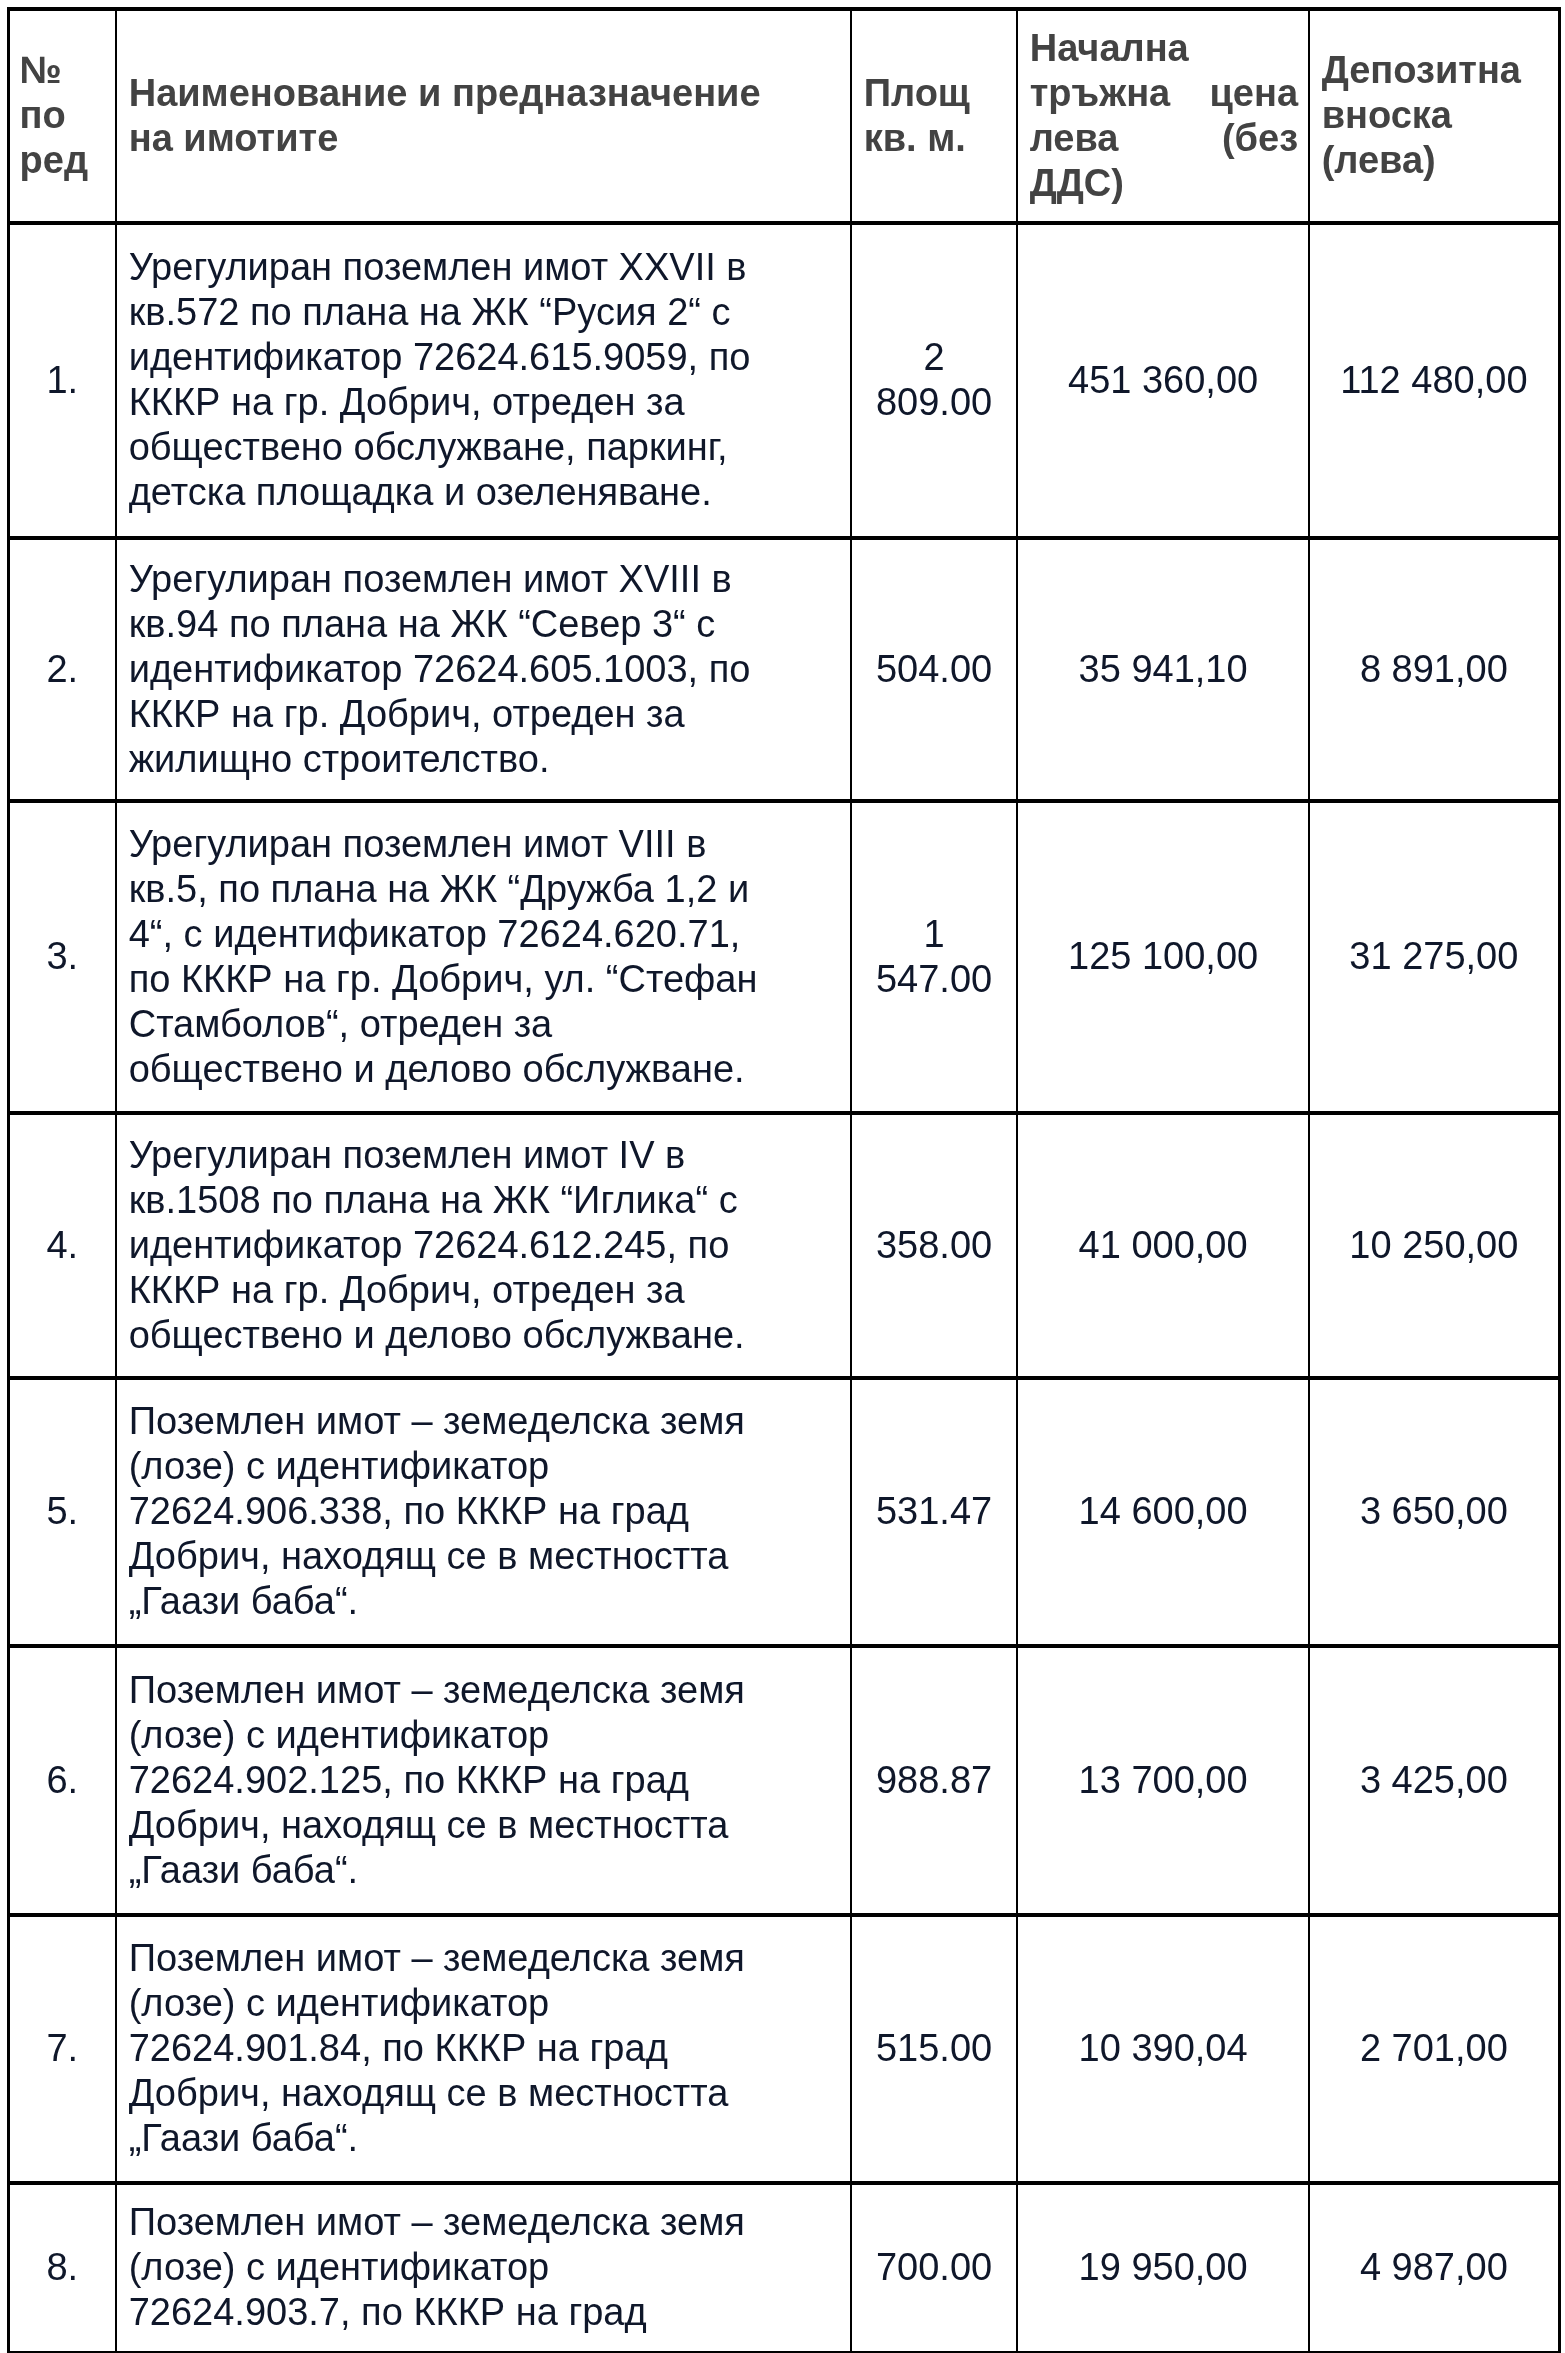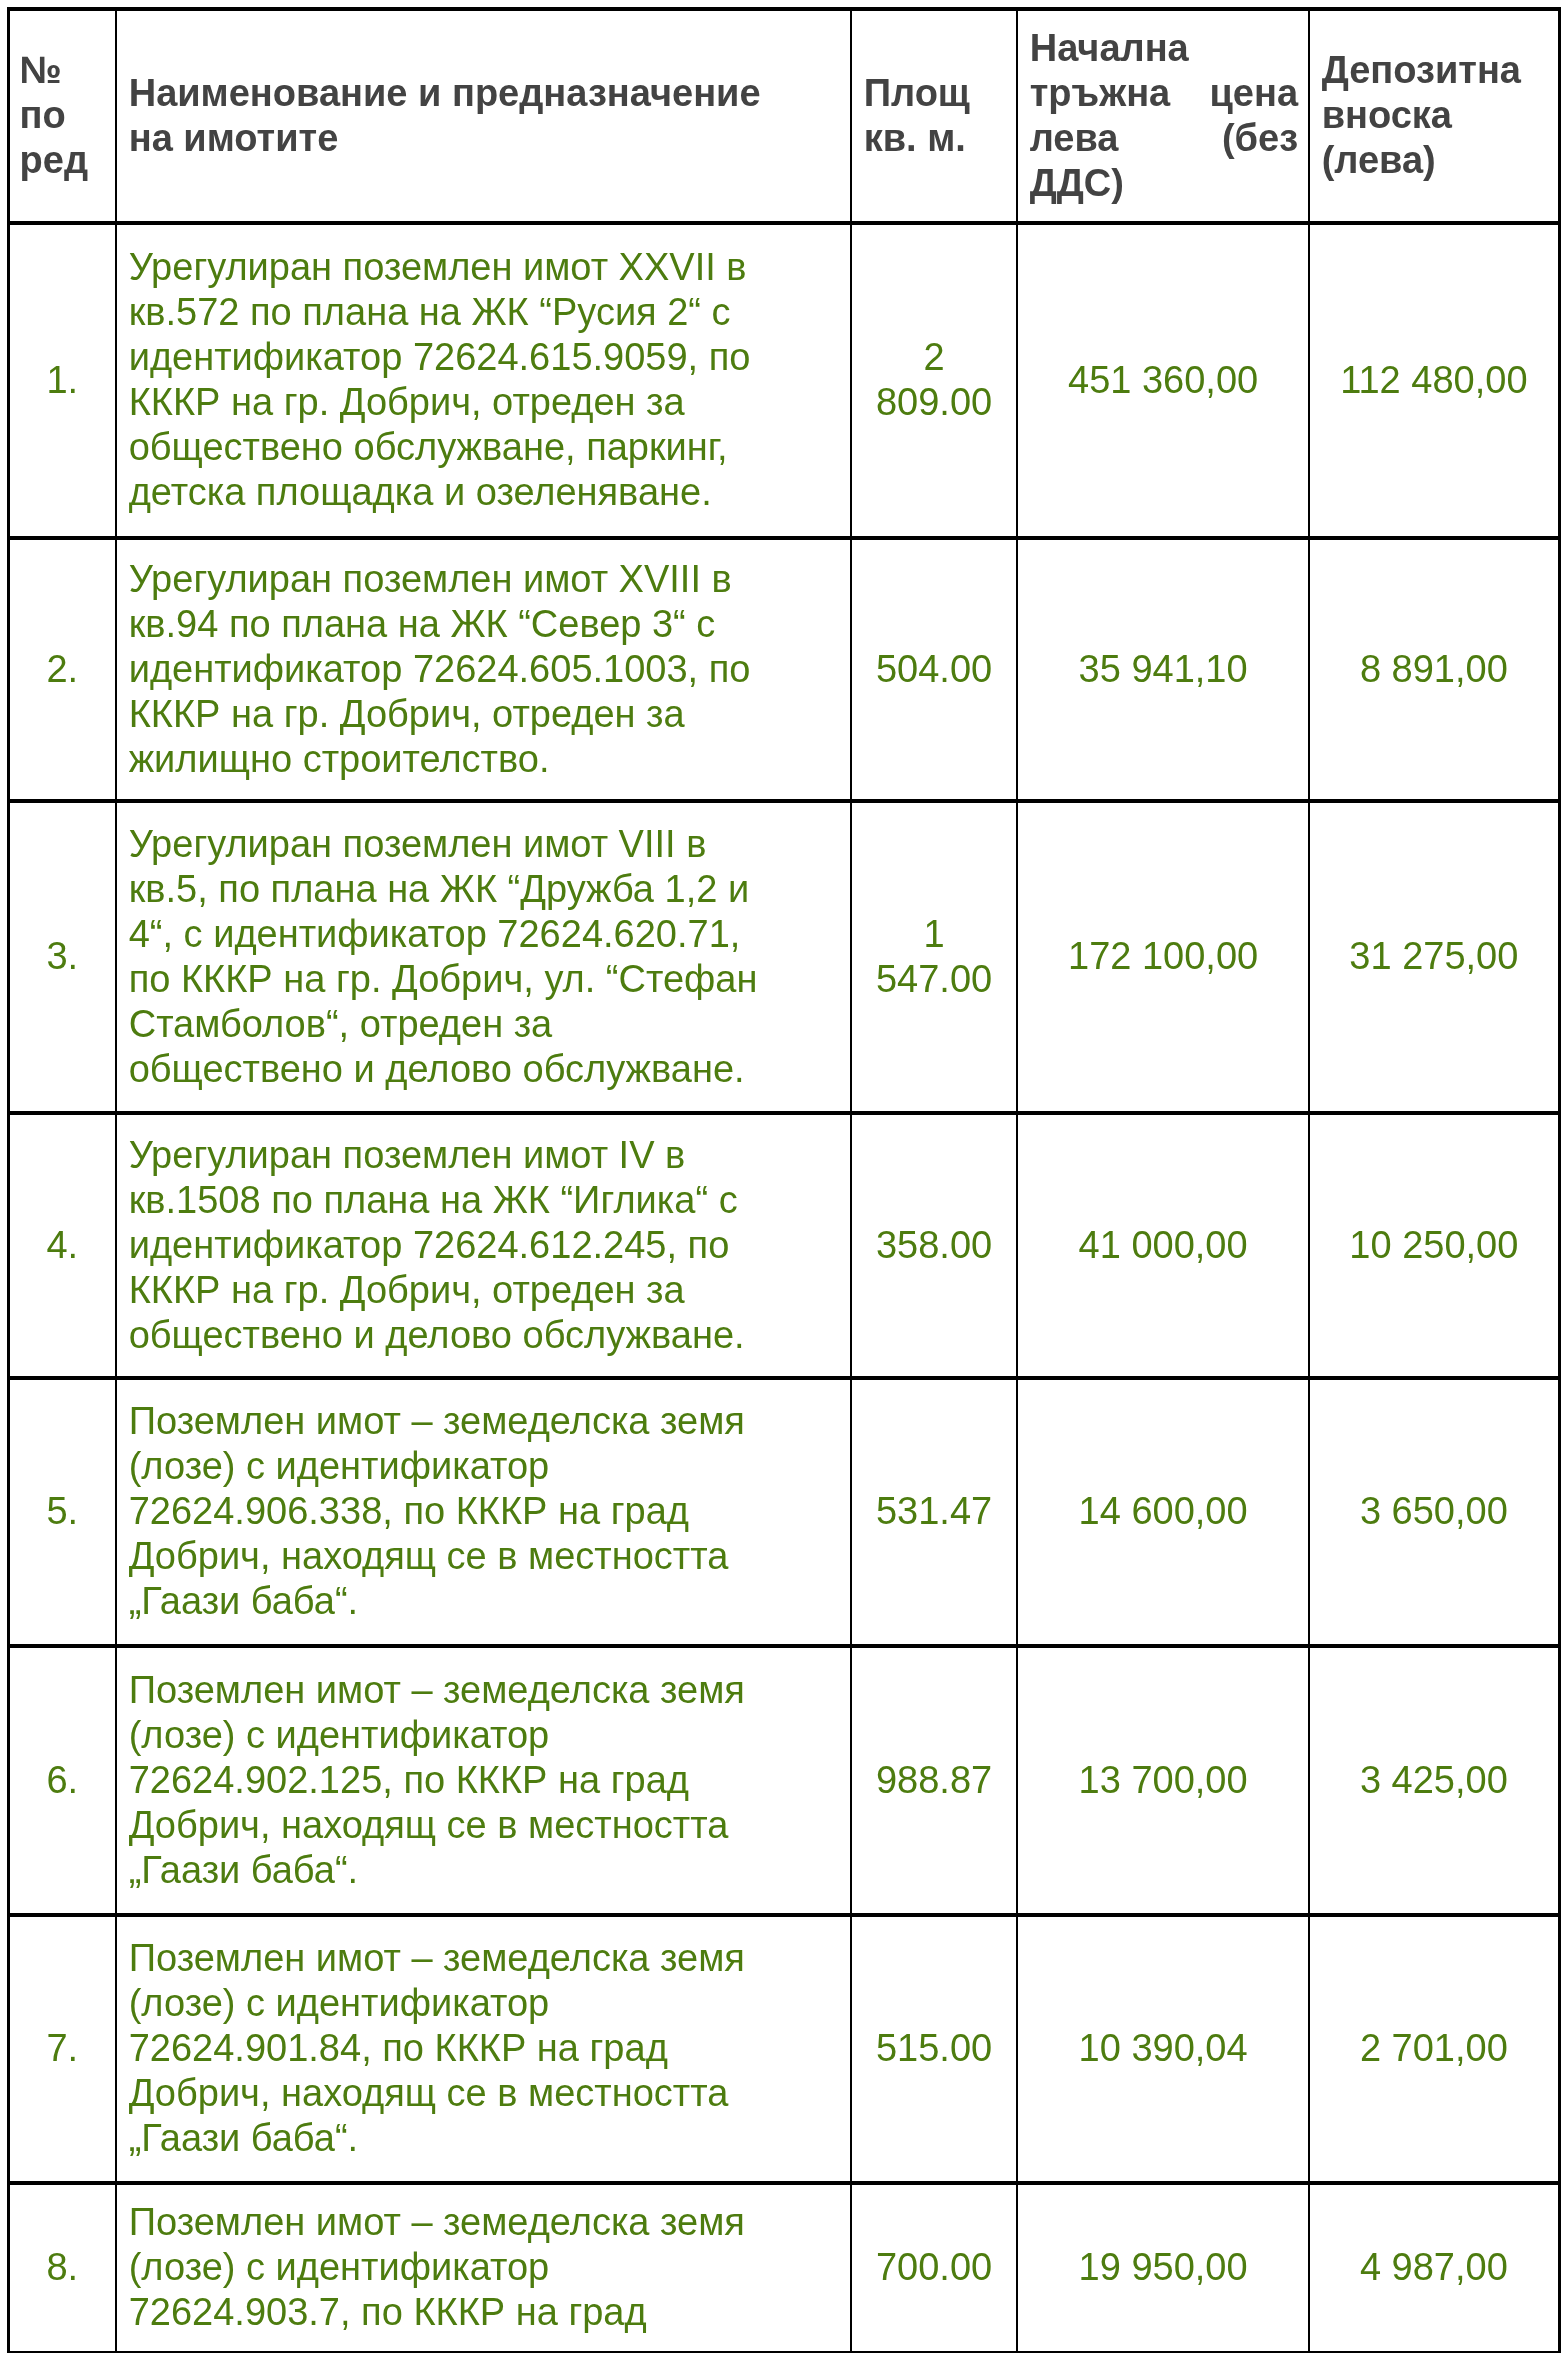--- a/index.html
+++ b/index.html
@@ -17,21 +17,21 @@
   col.c-num{width:108px;}
   col.c-name{width:735px;}
   col.c-area{width:166px;}
   col.c-price{width:292px;}
   col.c-dep{width:250px;}
   td,th{
     border:2.5px solid #000;
     border-top-width:4.1px;
     border-bottom-width:4.1px;
     vertical-align:middle;
-    color:#4d7c0f;
+    color:#0f172a;
     font-size:38px;
     line-height:45px;
     overflow:hidden;
   }
   table.props{border:3.3px solid #000;}
   th{
     font-weight:bold;
     color:#434343;
     text-align:left;
     white-space:pre-line;
@@ -112,21 +112,21 @@
   <tr style="height:312px;">
     <td class="t-num">3.</td>
     <td class="t-name">Урегулиран поземлен имот VIII в
 кв.5, по плана на ЖК “Дружба 1,2 и
 4“, с идентификатор 72624.620.71,
 по КККР на гр. Добрич, ул. “Стефан
 Стамболов“, отреден за
 обществено и делово обслужване.</td>
     <td class="t-mid">1
 547.00</td>
-    <td class="t-mid">172 100,00</td>
+    <td class="t-mid">125 100,00</td>
     <td class="t-mid">31 275,00</td>
   </tr>
   <tr style="height:265px;">
     <td class="t-num">4.</td>
     <td class="t-name">Урегулиран поземлен имот IV в
 кв.1508 по плана на ЖК “Иглика“ с
 идентификатор 72624.612.245, по
 КККР на гр. Добрич, отреден за
 обществено и делово обслужване.</td>
     <td class="t-mid">358.00</td>

